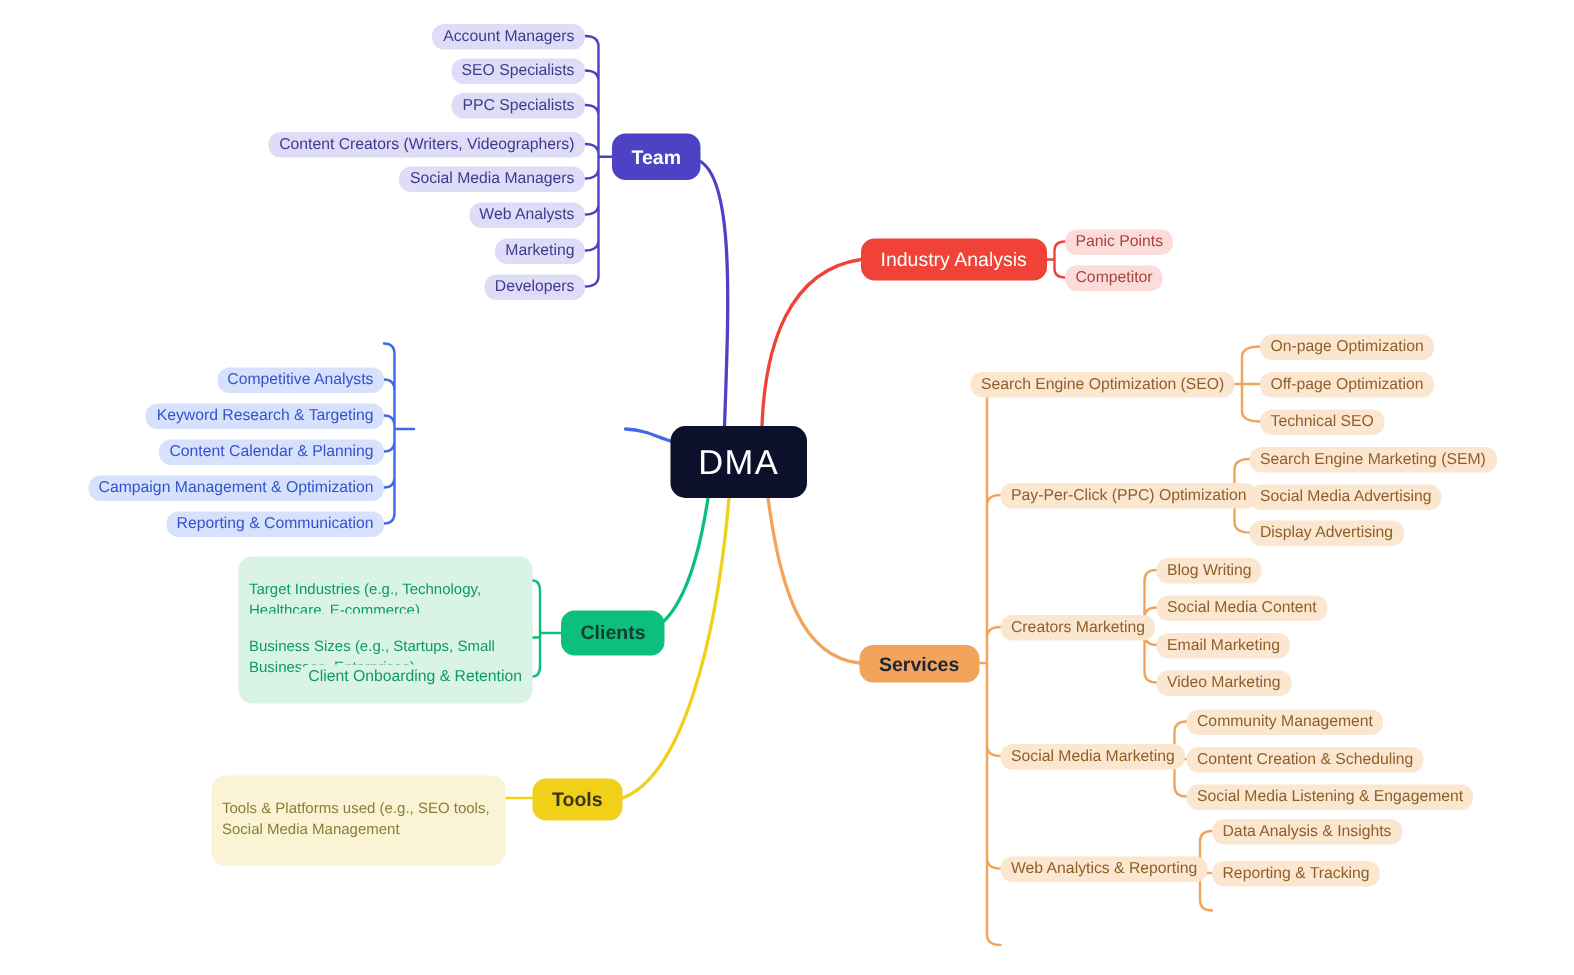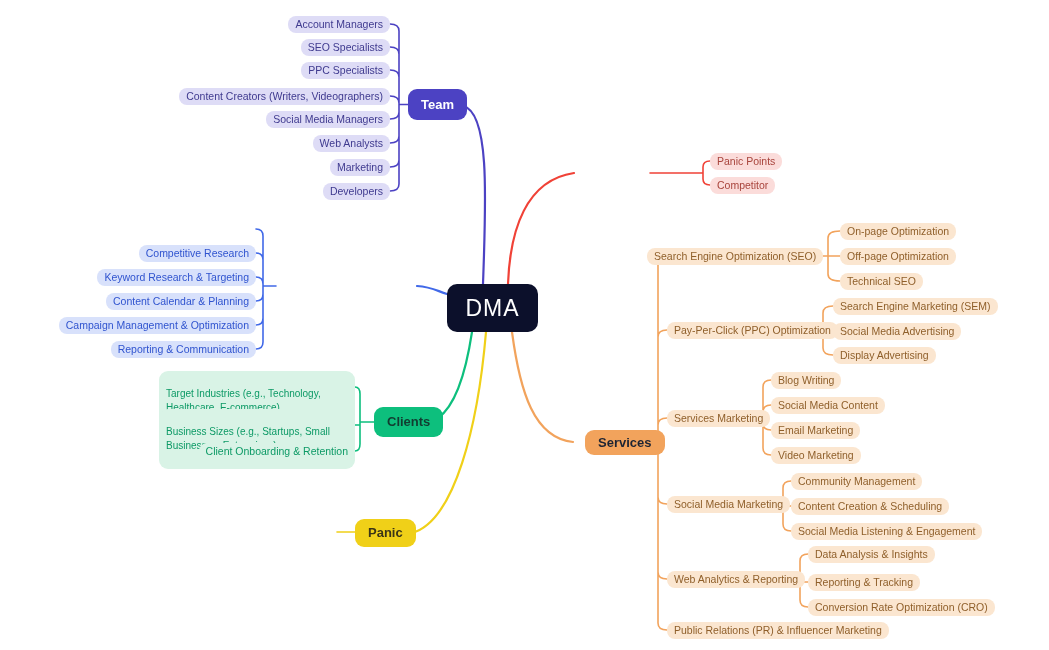--- a/index.html
+++ b/index.html
@@ -37,21 +37,21 @@
   .clients-leaf{background:var(--clients-leaf-bg);color:var(--clients-leaf-text);}
   .tools-leaf{background:var(--tools-leaf-bg);color:var(--tools-leaf-text);}
   .industry-leaf{background:var(--industry-leaf-bg);color:var(--industry-leaf-text);}
   .services-leaf{background:var(--services-leaf-bg);color:var(--services-leaf-text);}
 
   .team-main{background:var(--team-main);color:#fff;height:31px;line-height:31px;}
   .strategies-main{background:var(--strategies-main);color:#fff;height:28px;line-height:28px;}
   .clients-main{background:var(--clients-main);color:var(--clients-main-text);height:30px;line-height:30px;text-align:right;}
   .tools-main{background:var(--tools-main);color:var(--tools-main-text);height:28px;line-height:28px;}
   .industry-main{background:var(--industry-main);color:#fff;height:28px;line-height:28px;font-weight:500;}
-  .services-main{background:var(--services-main);color:var(--services-main-text);height:25px;line-height:25px;margin-left:12px;}
+  .services-main{background:var(--services-main);color:var(--services-main-text);height:25px;line-height:25px;}
 
   .root-node{
     background:var(--root-bg);color:var(--root-text);
     width:91px;height:48px;line-height:48px;border-radius:10px;
     font-size:23px;font-weight:500;letter-spacing:1px;text-align:center;
   }
 </style>
 </head>
 <body>
 
@@ -86,59 +86,59 @@
   <div class="node branch team-main" style="left:408px;top:89px">Team</div>
   <div class="node leaf team-leaf" style="right:659px;top:16px">Account Managers</div>
   <div class="node leaf team-leaf" style="right:659px;top:39px">SEO Specialists</div>
   <div class="node leaf team-leaf" style="right:659px;top:62px">PPC Specialists</div>
   <div class="node leaf team-leaf" style="right:659px;top:88px">Content Creators (Writers, Videographers)</div>
   <div class="node leaf team-leaf" style="right:659px;top:111px">Social Media Managers</div>
   <div class="node leaf team-leaf" style="right:659px;top:135px">Web Analysts</div>
   <div class="node leaf team-leaf" style="right:659px;top:159px">Marketing</div>
   <div class="node leaf team-leaf" style="right:659px;top:183px">Developers</div>
 
-  <div class="node leaf strategies-leaf" style="right:793px;top:245px">Competitive Research</div>
+  <div class="node leaf strategies-leaf" style="right:793px;top:245px">Competitive Analysts</div>
   <div class="node leaf strategies-leaf" style="right:793px;top:269px">Keyword Research &amp; Targeting</div>
   <div class="node leaf strategies-leaf" style="right:793px;top:293px">Content Calendar &amp; Planning</div>
   <div class="node leaf strategies-leaf" style="right:793px;top:317px">Campaign Management &amp; Optimization</div>
   <div class="node leaf strategies-leaf" style="right:793px;top:341px">Reporting &amp; Communication</div>
 
   <div class="node branch clients-main" style="left:374px;top:407px">Clients</div>
   <div class="node leaf leaf-multi clients-leaf" style="right:694px;top:371px">Target Industries (e.g., Technology, Healthcare, E-commerce)</div>
   <div class="node leaf leaf-multi clients-leaf" style="right:694px;top:409px">Business Sizes (e.g., Startups, Small Businesses, Enterprises)</div>
   <div class="node leaf clients-leaf" style="right:694px;top:443px">Client Onboarding &amp; Retention</div>
 
-  <div class="node branch tools-main" style="left:355px;top:519px">Panic</div>
+  <div class="node branch tools-main" style="left:355px;top:519px">Tools</div>
+  <div class="node leaf leaf-multi tools-leaf" style="right:712px;top:517px">Tools &amp; Platforms used (e.g., SEO tools, Social Media Management</div>
 
+  <div class="node branch industry-main" style="left:574px;top:159px">Industry Analysis</div>
   <div class="node leaf industry-leaf" style="left:710px;top:153px">Panic Points</div>
   <div class="node leaf industry-leaf" style="left:710px;top:177px">Competitor</div>
 
   <div class="node branch services-main" style="left:573px;top:430px">Services</div>
 
   <div class="node leaf services-leaf" style="left:647px;top:248px">Search Engine Optimization (SEO)</div>
   <div class="node leaf services-leaf" style="left:840px;top:223px">On-page Optimization</div>
   <div class="node leaf services-leaf" style="left:840px;top:248px">Off-page Optimization</div>
   <div class="node leaf services-leaf" style="left:840px;top:273px">Technical SEO</div>
 
   <div class="node leaf services-leaf" style="left:667px;top:322px">Pay-Per-Click (PPC) Optimization</div>
   <div class="node leaf services-leaf" style="left:833px;top:298px">Search Engine Marketing (SEM)</div>
   <div class="node leaf services-leaf" style="left:833px;top:323px">Social Media Advertising</div>
   <div class="node leaf services-leaf" style="left:833px;top:347px">Display Advertising</div>
 
-  <div class="node leaf services-leaf" style="left:667px;top:410px">Services Marketing</div>
+  <div class="node leaf services-leaf" style="left:667px;top:410px">Creators Marketing</div>
   <div class="node leaf services-leaf" style="left:771px;top:372px">Blog Writing</div>
   <div class="node leaf services-leaf" style="left:771px;top:397px">Social Media Content</div>
   <div class="node leaf services-leaf" style="left:771px;top:422px">Email Marketing</div>
   <div class="node leaf services-leaf" style="left:771px;top:447px">Video Marketing</div>
 
   <div class="node leaf services-leaf" style="left:667px;top:496px">Social Media Marketing</div>
   <div class="node leaf services-leaf" style="left:791px;top:473px">Community Management</div>
   <div class="node leaf services-leaf" style="left:791px;top:498px">Content Creation &amp; Scheduling</div>
   <div class="node leaf services-leaf" style="left:791px;top:523px">Social Media Listening &amp; Engagement</div>
 
   <div class="node leaf services-leaf" style="left:667px;top:571px">Web Analytics &amp; Reporting</div>
   <div class="node leaf services-leaf" style="left:808px;top:546px">Data Analysis &amp; Insights</div>
   <div class="node leaf services-leaf" style="left:808px;top:574px">Reporting &amp; Tracking</div>
-  <div class="node leaf services-leaf" style="left:808px;top:599px">Conversion Rate Optimization (CRO)</div>
 
-  <div class="node leaf services-leaf" style="left:667px;top:622px">Public Relations (PR) &amp; Influencer Marketing</div>
 
 </div>
 
 </body></html>

